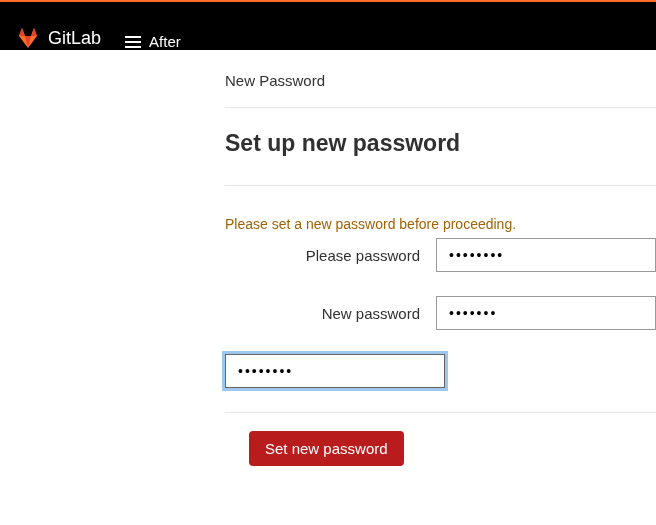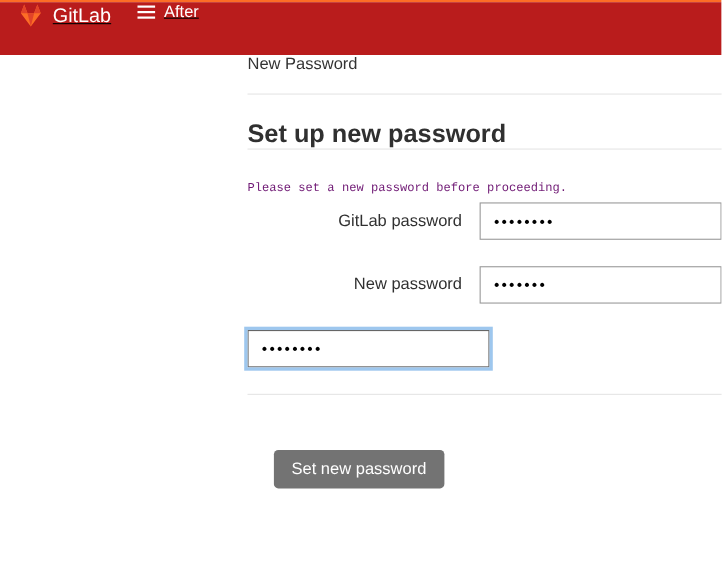--- a/index.html
+++ b/index.html
@@ -1,39 +1,39 @@
 <!DOCTYPE html>
 <html><head>
   <meta charset="utf-8">
   <style>
     * { margin: 0; padding: 0; box-sizing: border-box; }
     body { font-family: -apple-system, BlinkMacSystemFont, "Segoe UI", Helvetica, Arial, sans-serif; background: #fff; width: 656px; height: 525px; overflow: hidden; }
     .top-accent { height: 2px; background: #fc6d26; }
-    .navbar { background: #b91c1c; height: 48px; display: flex; align-items: flex-start; padding: 0 16px; gap: 24px; text-decoration: underline; }
+    .navbar { background: #000000; height: 48px; display: flex; align-items: flex-end; padding: 0 16px; gap: 24px; }
     .logo-wrap { display: flex; align-items: center; gap: 8px; }
     .logo-text { color: #fff; font-size: 18px; font-weight: 500; }
     .menu-wrap { display: flex; align-items: center; gap: 8px; cursor: pointer; }
     .hamburger { display: flex; flex-direction: column; gap: 3px; }
     .hamburger span { width: 16px; height: 2px; background: #fff; }
     .menu-text { color: #fff; font-size: 15px; }
-    .content { padding-left: 225px; }
+    .content { padding-left: 225px; padding-top: 22px; }
     .breadcrumb { color: #333; font-size: 15px; margin-bottom: 18px; }
     .hr { border: none; border-top: 1px solid #e5e5e5; margin-bottom: 22px; width: 500px; }
-    .title { font-size: 23px; font-weight: 600; color: #303030; }
+    .title { font-size: 23px; font-weight: 600; color: #303030; margin-bottom: 28px; }
     .hr2 { border: none; border-top: 1px solid #e5e5e5; margin-bottom: 28px; width: 500px; }
-    .instr { color: #701a75; font-size: 11px; line-height: 1.5; margin-bottom: 3px; font-family: Liberation Mono, monospace; }
+    .instr { color: #a16207; font-size: 14px; line-height: 1.5; margin-bottom: 3px; }
     .instr2 { color: #303030; font-size: 15px; line-height: 1.5; margin-bottom: 28px; white-space: nowrap; }
     .field-row { display: flex; align-items: center; margin-bottom: 24px; }
     .field-label { width: 230px; text-align: right; padding-right: 16px; color: #303030; font-size: 15px; }
     .field-input { flex: 1; }
     .field-input input { width: 220px; height: 34px; padding: 6px 12px; border: 1px solid #999; font-size: 14px; letter-spacing: 2px; font-family: inherit; }
     .field-input input.focused { outline: 3px solid #9ec7ee; outline-offset: 0; border-color: #666; }
     .hr3 { border: none; border-top: 1px solid #e5e5e5; margin-bottom: 18px; width: 500px; margin-top: 6px; }
     .submit-row { padding-left: 24px; }
-    .submit-btn { background: #737373; color: #fff; border: none; padding: 9px 16px; font-size: 15px; border-radius: 4px; cursor: pointer; margin-top: 32px; }
+    .submit-btn { background: #b91c1c; color: #fff; border: none; padding: 9px 16px; font-size: 15px; border-radius: 4px; cursor: pointer; }
   </style>
 </head>
 <body>
 
 <div class="top-accent"></div>
 
 <div class="navbar">
   <div class="logo-wrap">
     <svg width="24" height="24" viewBox="0 0 24 24">
       <path d="M12 22 L3 10 L6 2 L9 10 L15 10 L18 2 L21 10 Z" fill="#fc6d26"></path>
@@ -54,21 +54,21 @@
 </div>
 
 <div class="content">
   <div class="breadcrumb">New Password</div>
   <hr class="hr">
   <h1 class="title">Set up new password</h1>
   <hr class="hr2">
   <p class="instr">Please set a new password before proceeding.</p>
 
   <div class="field-row">
-    <label class="field-label">GitLab password</label>
+    <label class="field-label">Please password</label>
     <div class="field-input">
       <input type="password" value="••••••••" style="">
     </div>
   </div>
 
   <div class="field-row">
     <label class="field-label">New password</label>
     <div class="field-input">
       <input type="password" value="•••••••" style="">
     </div>

